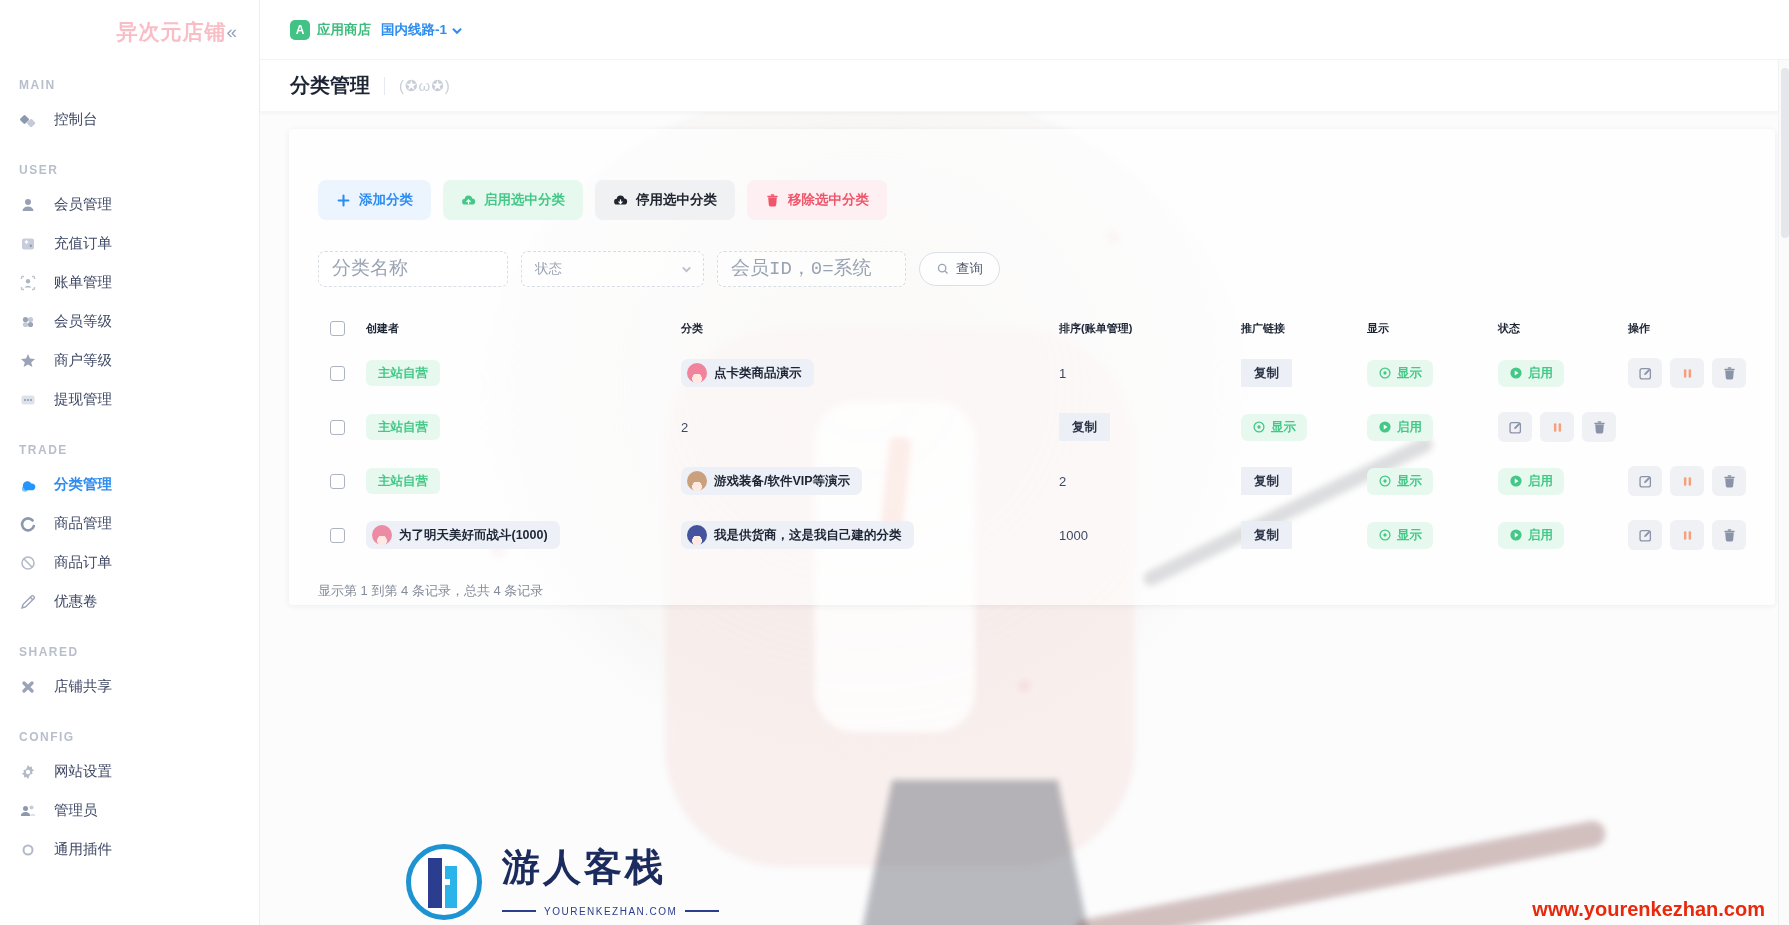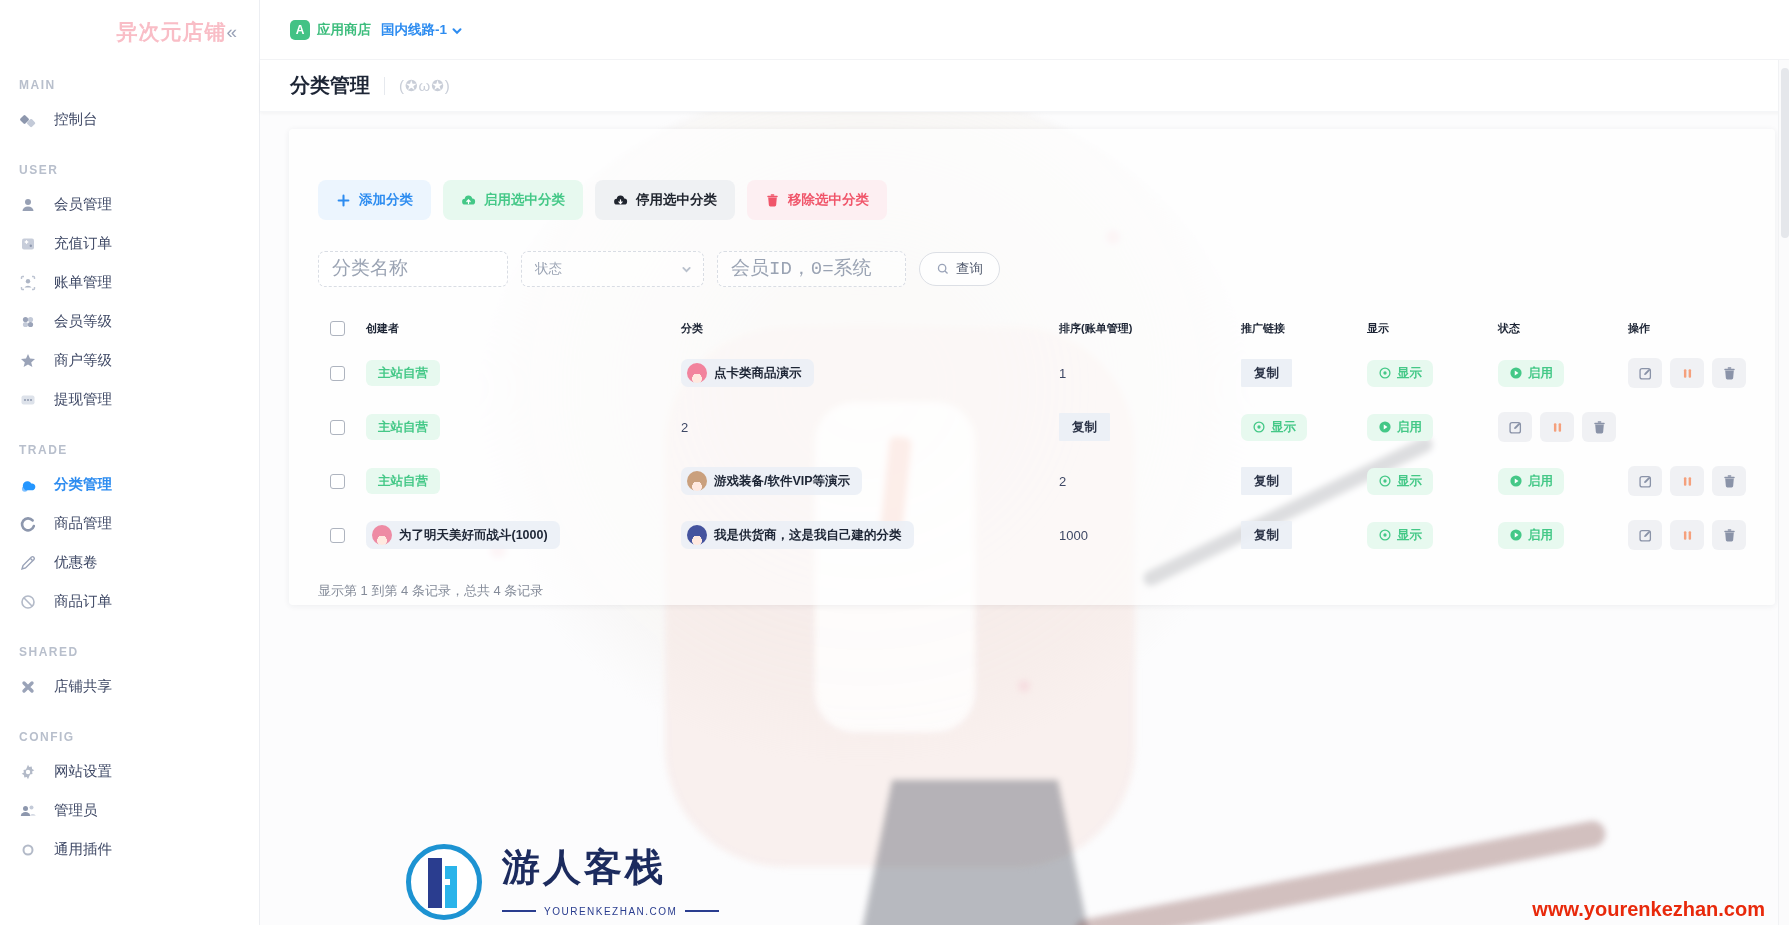--- a/index.html
+++ b/index.html
@@ -196,35 +196,35 @@
         <div class="nav-item">
           <span class="nav-ico">
             <svg viewBox="0 0 18 18" fill="none" stroke="#8d97ad" stroke-width="2.6" stroke-linecap="round">
               <path d="M13.6 5.4a6 6 0 1 0 1.2 5.7"></path>
             </svg>
           </span>
           <span class="nav-label">商品管理</span>
         </div>
         <div class="nav-item">
           <span class="nav-ico">
+            <svg viewBox="0 0 18 18" fill="none" stroke="#b3bac8" stroke-width="1.6">
+              <circle cx="9" cy="9" r="6"></circle>
+              <path d="M4.8 4.8l8.4 8.4"></path>
+            </svg>
+          </span>
+          <span class="nav-label">商品订单</span>
+        </div>
+        <div class="nav-item">
+          <span class="nav-ico">
             <svg viewBox="0 0 18 18" fill="none" stroke="#9aa3b8" stroke-width="1.4">
               <path d="M3 15l1-3.5L12.5 3a1.8 1.8 0 0 1 2.5 2.5L6.5 14z"></path>
               <path d="M11.5 4.5l2 2"></path>
             </svg>
           </span>
           <span class="nav-label">优惠卷</span>
-        </div>
-        <div class="nav-item">
-          <span class="nav-ico">
-            <svg viewBox="0 0 18 18" fill="none" stroke="#b3bac8" stroke-width="1.6">
-              <circle cx="9" cy="9" r="6"></circle>
-              <path d="M4.8 4.8l8.4 8.4"></path>
-            </svg>
-          </span>
-          <span class="nav-label">商品订单</span>
         </div>
         <div class="nav-section">SHARED</div>
         <div class="nav-item">
           <span class="nav-ico">
             <svg viewBox="0 0 18 18" fill="none" stroke="#9aa3b8" stroke-width="3.4" stroke-linecap="round">
               <path d="M5 5l8 8M13 5l-8 8"></path>
             </svg>
           </span>
           <span class="nav-label">店铺共享</span>
         </div>

